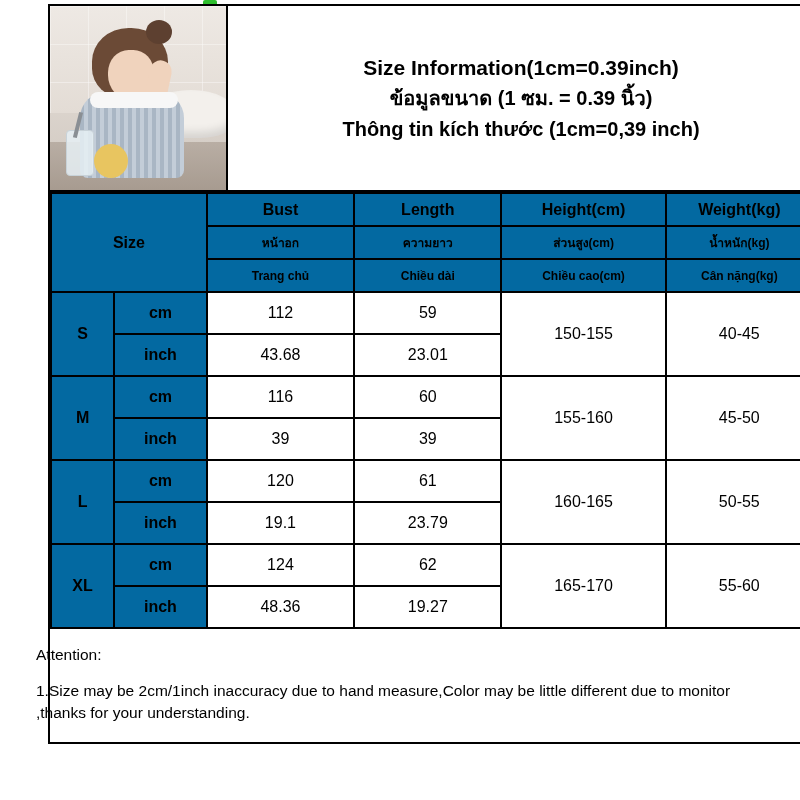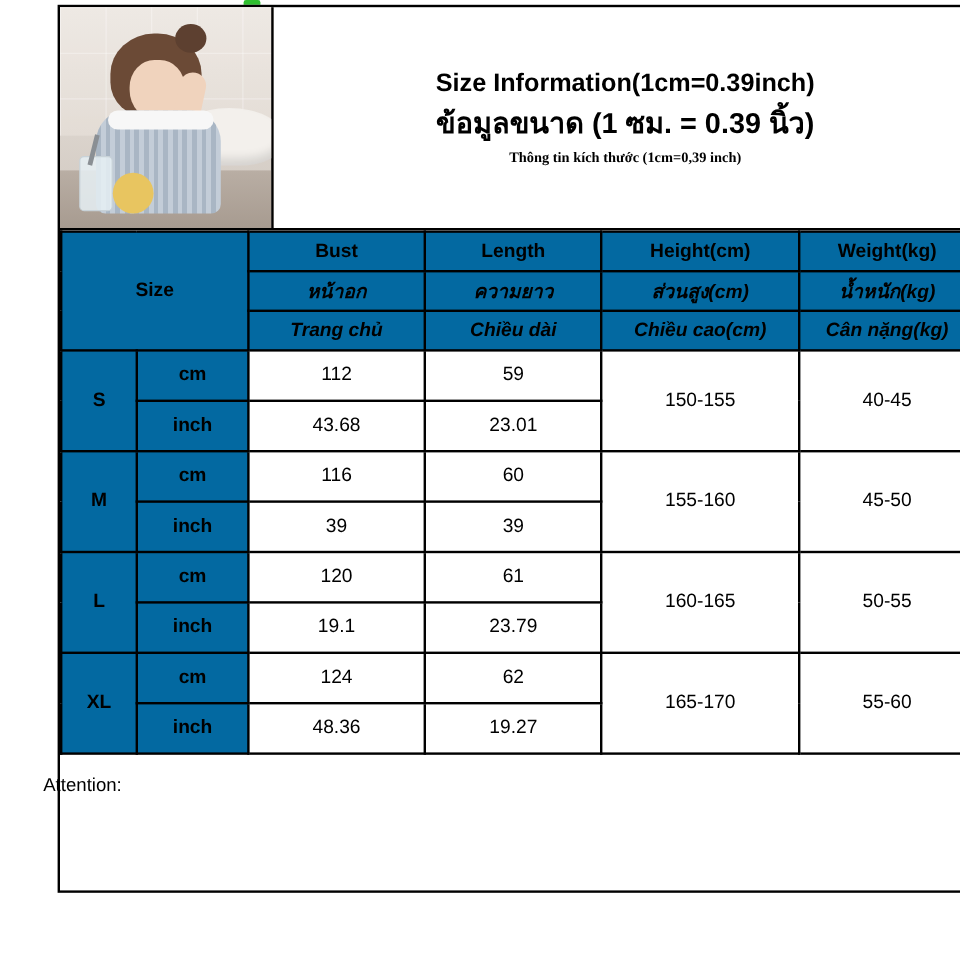--- a/index.html
+++ b/index.html
@@ -118,22 +118,22 @@
     padding: 6px 8px;
     box-sizing: border-box;
   }
   .title-line {
     font-weight: bold;
     font-size: 21px;
     line-height: 1.22;
     text-align: center;
     white-space: nowrap;
   }
-  .title-line.thai { font-size: 24px; }
-  .title-line.vi { font-size: 12px; font-family: Liberation Serif, serif; }
+  .title-line.thai { font-size: 20px; }
+  .title-line.vi { font-size: 20px; }
 
   
   table.size-table {
     width: 100%;
     border-collapse: collapse;
     table-layout: fixed;
     background: #fff;
   }
   table.size-table td {
     border: 2px solid #000;
@@ -145,21 +145,21 @@
   }
   .col-size   { width: 60px; }
   .col-unit   { width: 88px; }
   .col-bust   { width: 140px; }
   .col-length { width: 140px; }
   .col-height { width: 156px; }
   .col-weight { width: 140px; }
 
   .shade { background: #0369a1; }
   .hdr-cell { font-weight: bold; font-size: 17px; height: 32px; }
-  .hdr-cell.small { font-size: 16px; font-style: italic; }
+  .hdr-cell.small { font-size: 12px; }
   .size-word {
     font-weight: bold;
     font-size: 26px;
   }
   .size-label {
     font-weight: bold;
     font-size: 18px;
   }
   .unit-cell { font-weight: bold; font-size: 16px; }
   .val-cell { font-size: 17px; }
@@ -308,15 +308,16 @@
           <td class="shade unit-cell">inch</td>
           <td class="val-cell">48.36</td>
           <td class="val-cell">19.27</td>
         </tr>
       </tbody>
     </table>
   </div>
 
   <div class="attention">
     <p>Attention:</p>
+    <p>1.Size may be 2cm/1inch inaccuracy due to hand measure,Color may be little different due to monitor ,thanks for your understanding.</p>
   </div>
 
 </div>
 
 </body></html>

